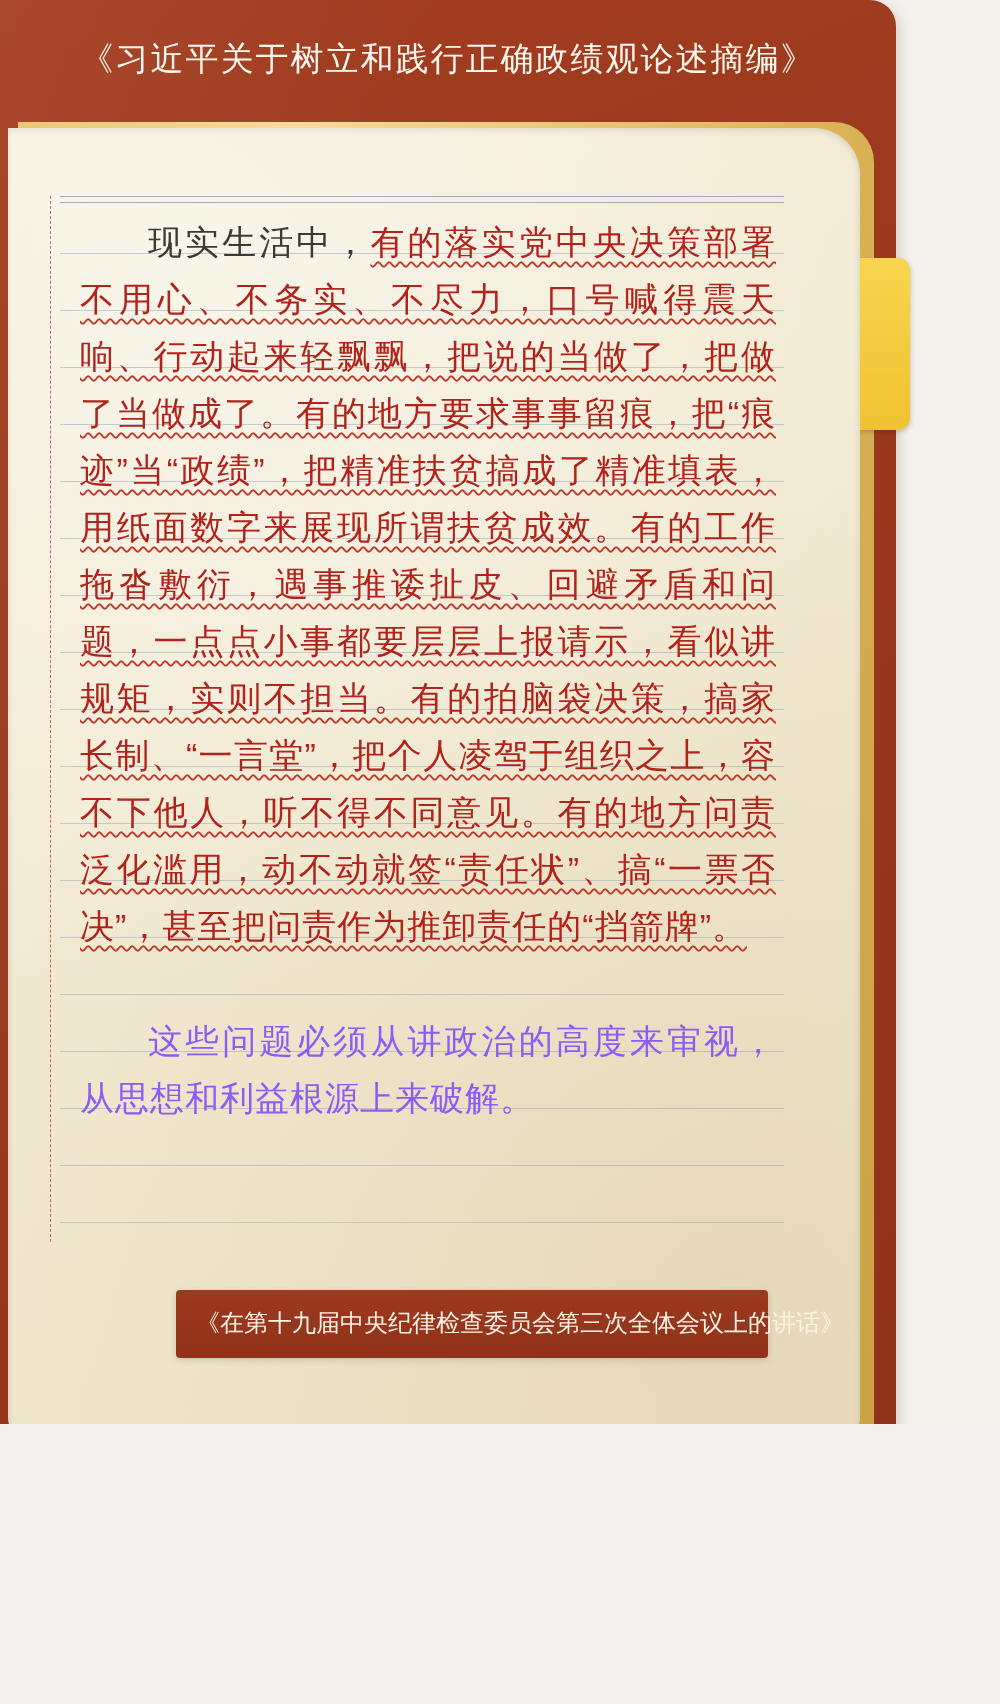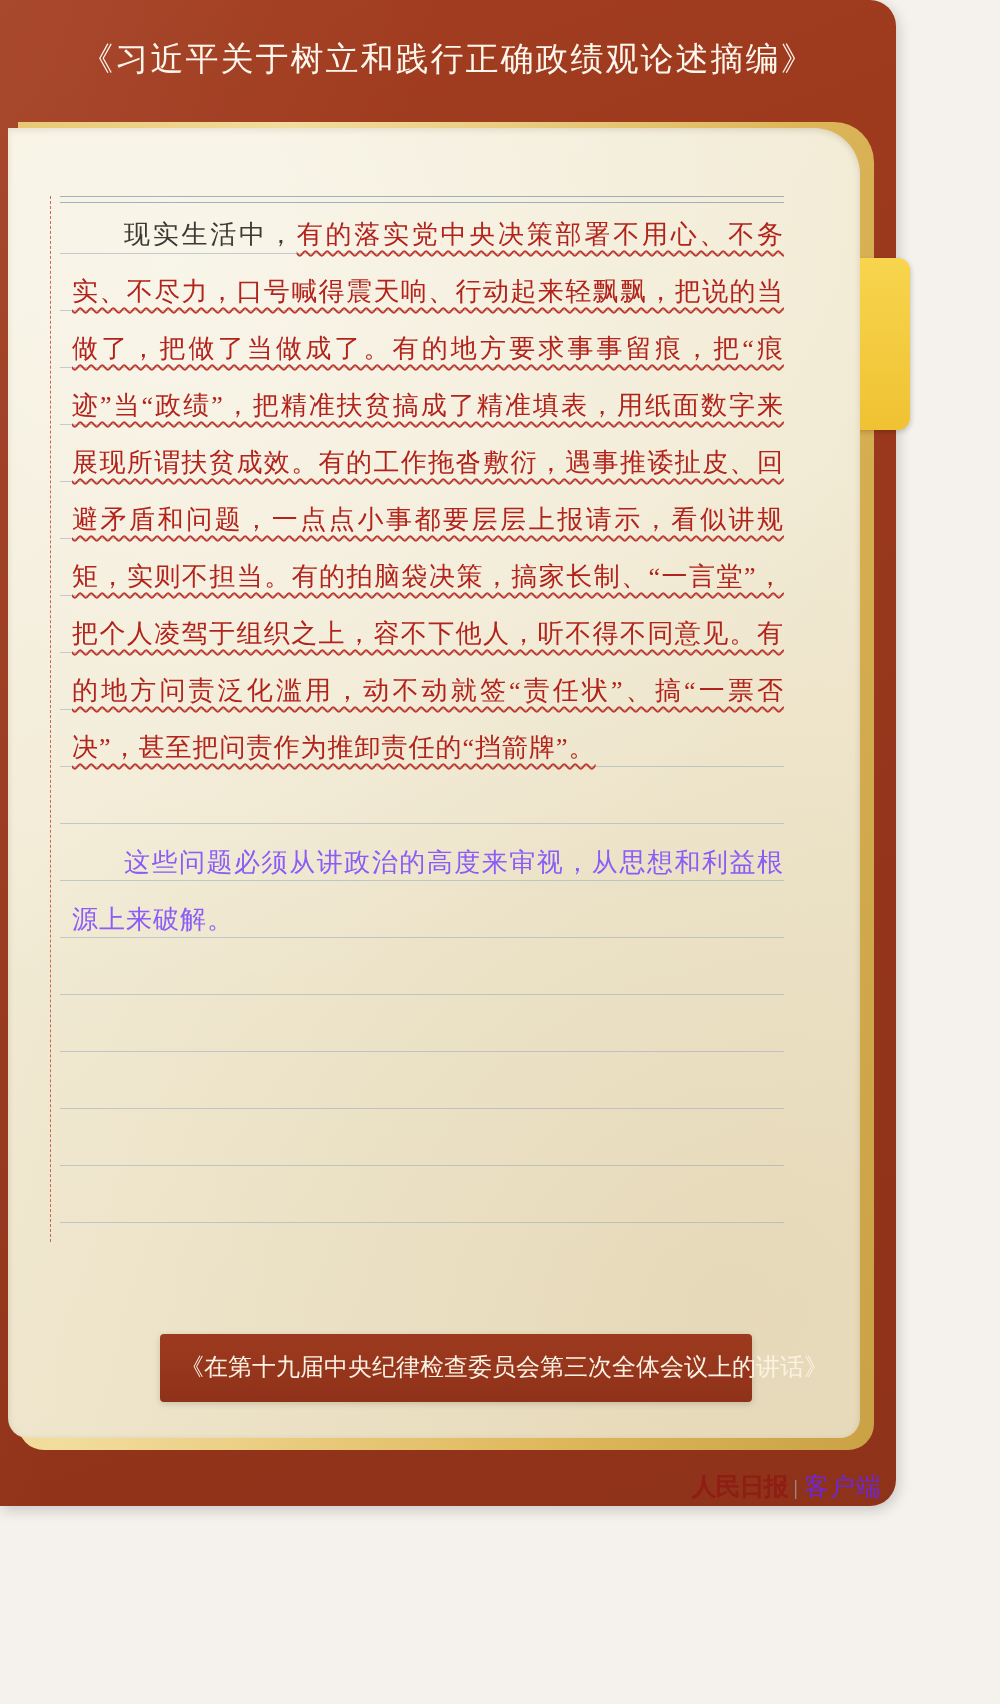--- a/index.html
+++ b/index.html
@@ -6,21 +6,21 @@
     margin: 0;
     padding: 0;
     background: #f2f0ec;
   }
   body {
     font-family: "Liberation Serif", "DejaVu Serif", serif;
   }
   .page {
     position: relative;
     width: 1000px;
-    height: 1704px;
+    height: 1424px;
     overflow: hidden;
     background: #f5f2ee;
   }
 
   
   .cover {
     position: absolute;
     left: 0;
     top: 0;
     width: 896px;
@@ -122,27 +122,27 @@
   }
 
   
   .text-block {
     position: absolute;
     left: 72px;
     top: 206px;
     width: 712px;
   }
   .para {
-    margin: 0;
-    font-size: 26px;
+    margin: 8px;
+    font-size: 34px;
     line-height: 57px;
     text-align: justify;
     text-indent: 2em;
     color: #3d3a33;
-    font-family: Liberation Serif, serif;
+    font-family: Liberation Sans, sans-serif;
     letter-spacing: 1px;
   }
   .para.second {
     margin-top: 58px;
     color: #8b5cf6;
   }
   .hl {
     color: #b2231b;
     text-decoration: underline;
     text-decoration-color: #c0392b;
@@ -159,29 +159,28 @@
     width: 58px;
     height: 172px;
     background: linear-gradient(180deg, #f7d54d 0%, #f0c233 100%);
     border-radius: 0 12px 12px 0;
     box-shadow: 1px 2px 5px rgba(0,0,0,0.18);
   }
 
   
   .source-box {
     position: absolute;
-    left: 160px;
+    left: 176px;
     top: 1290px;
     width: 552px;
     padding: 16px 20px 18px 20px;
     background: linear-gradient(180deg, #9d3a1f 0%, #8f3219 100%);
     border-radius: 4px;
     text-align: right;
     box-shadow: 0 2px 6px rgba(0,0,0,0.15);
-    margin-top: 44px;
   }
   .source-title {
     color: #fbf2e4;
     font-size: 24px;
     line-height: 34px;
     white-space: nowrap;
   }
   .source-date {
     color: #f7e9d6;
     font-size: 21px;

